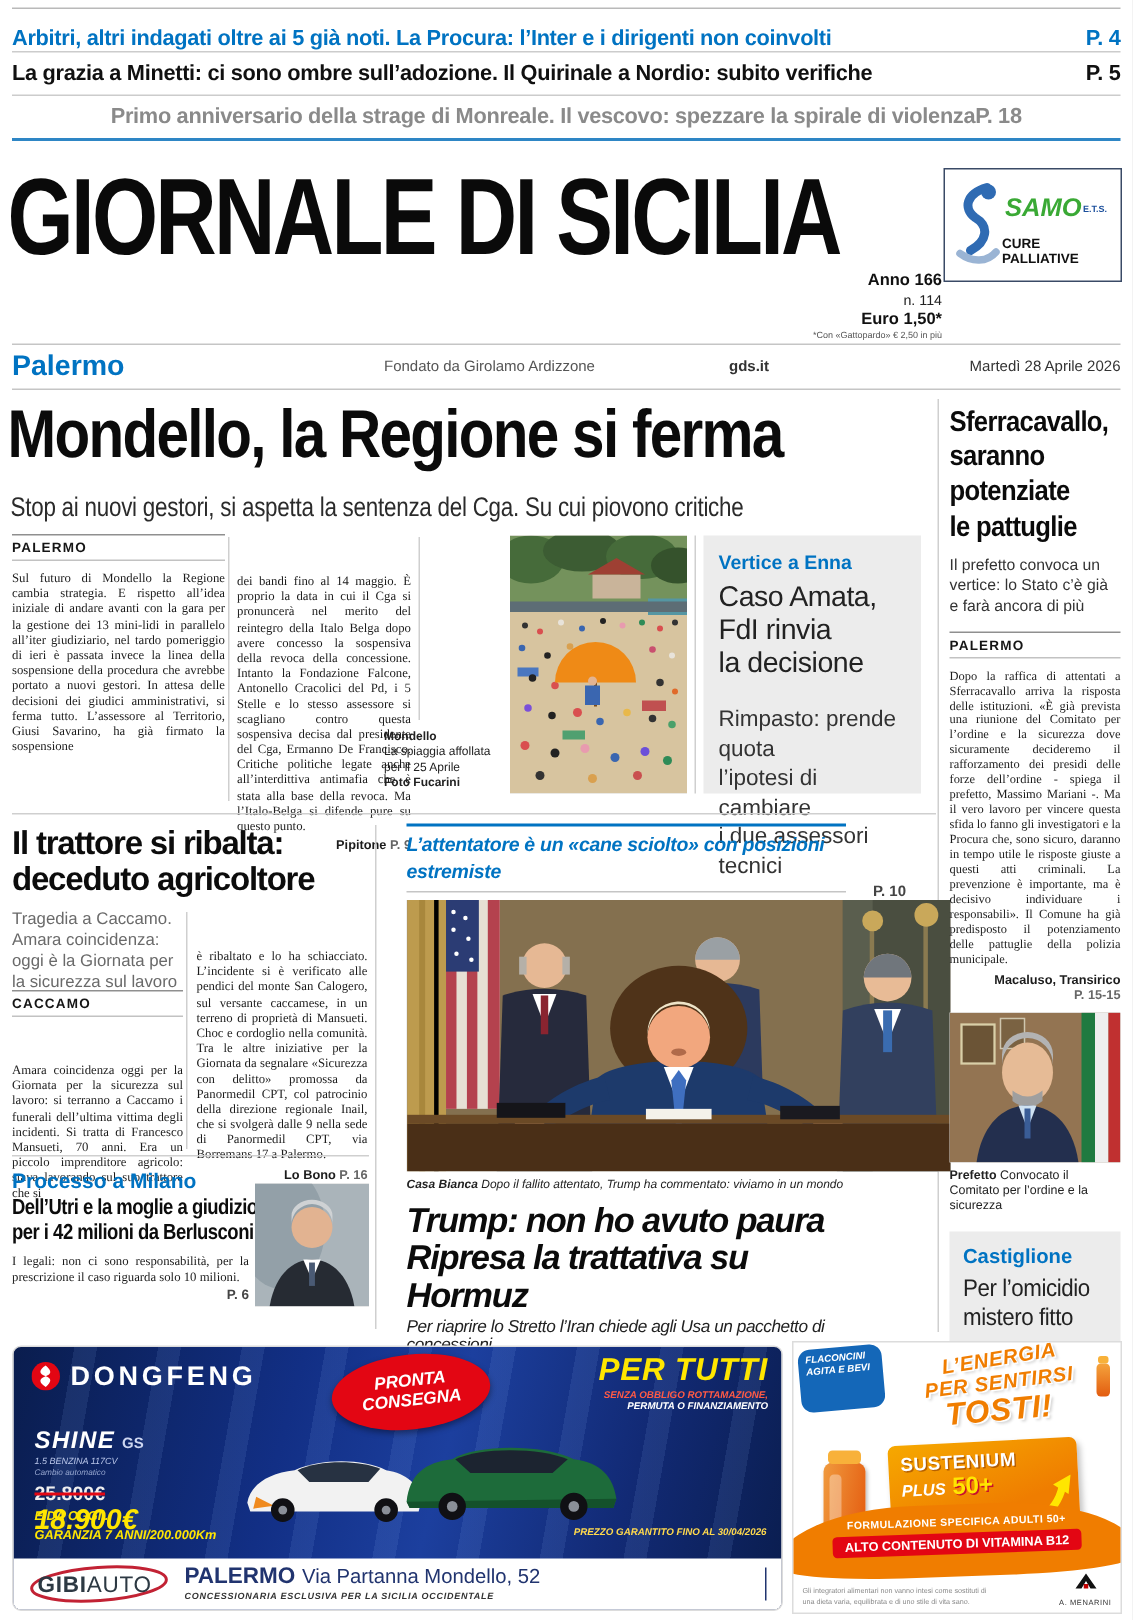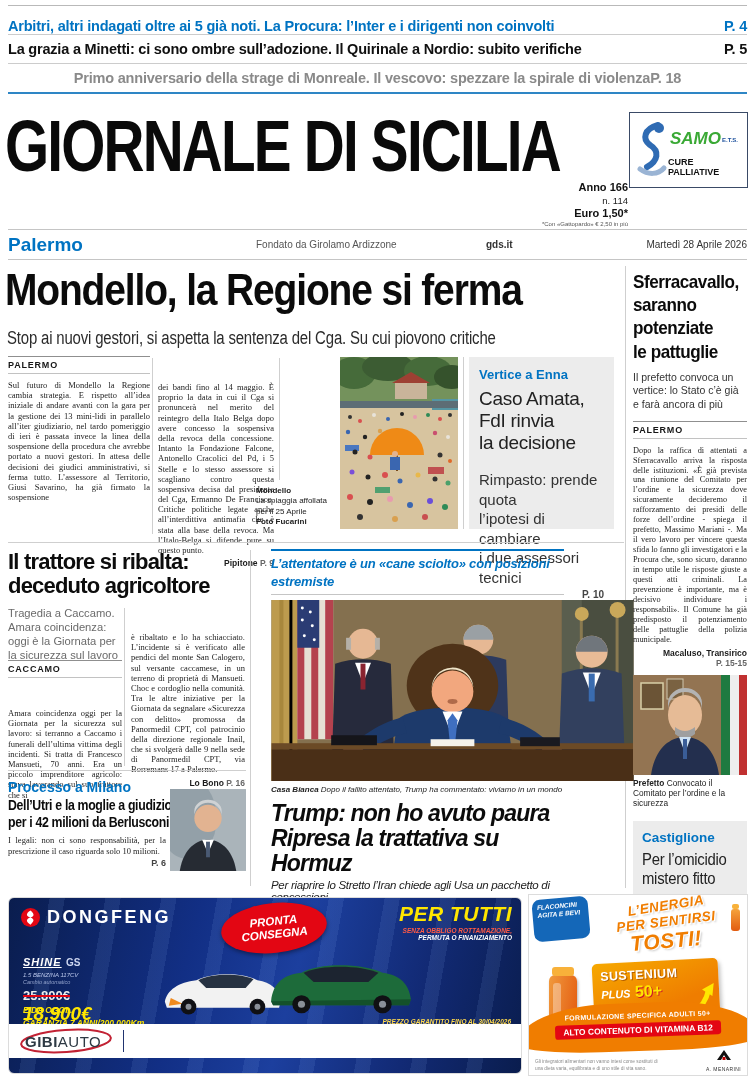--- a/index.html
+++ b/index.html
@@ -83,29 +83,29 @@
   .df-logo{position:absolute;left:12px;top:9px;display:flex;align-items:center;gap:7px;}
   .df-brand{color:#fff;font-weight:800;font-size:18px;letter-spacing:2.5px;}
   .df-badge{position:absolute;left:212px;top:5px;width:106px;height:50px;background:#e30613;border-radius:50%;
             transform:rotate(-6deg);display:flex;align-items:center;justify-content:center;text-align:center;
             color:#fff;font-weight:800;font-style:italic;font-size:11.5px;line-height:1.15;box-shadow:0 2px 4px rgba(0,0,0,.4);}
   .df-offer{position:absolute;right:9px;top:4px;text-align:right;}
   .df-offer-title{font-size:21px;font-weight:900;font-style:italic;color:#ffe600;letter-spacing:.5px;}
   .df-offer-l1{font-size:6.5px;font-weight:800;font-style:italic;color:#ff5a45;margin-top:1px;}
   .df-offer-l2{font-size:6.5px;font-weight:800;font-style:italic;color:#fff;}
   .df-carblock{position:absolute;color:#fff;}
-  .df-name{font-size:11px;font-weight:900;font-style:italic;letter-spacing:1px;text-decoration:underline;}
+  .df-name{font-size:16px;font-weight:900;font-style:italic;letter-spacing:1px;}
   .df-trim{font-size:10px;font-weight:700;color:#cdd6f0;}
   .df-spec{font-size:6px;color:#b9c6ea;font-style:italic;margin-top:2px;}
   .df-gear{font-size:5.5px;color:#93a3cc;font-style:italic;margin-top:1px;}
   .df-old{font-size:13px;font-weight:bold;color:#efefef;margin-top:3px;text-decoration:line-through;text-decoration-color:#e30613;text-decoration-thickness:2px;}
   .df-price{font-size:19px;font-weight:900;font-style:italic;color:#ffe600;}
   .df-warr{position:absolute;left:14px;bottom:44px;font-size:8.5px;font-weight:900;font-style:italic;color:#ffe600;line-height:1.45;}
   .df-note{position:absolute;right:10px;bottom:48px;font-size:6.5px;font-weight:800;font-style:italic;color:#ffd94d;}
-  .df-bottom{position:absolute;left:0;right:0;bottom:15px;height:34px;background:#fff;display:flex;align-items:center;gap:10px;padding:0 10px;box-sizing:border-box;}
+  .df-bottom{position:absolute;left:0;right:0;bottom:0;height:34px;background:#fff;display:flex;align-items:center;gap:10px;padding:0 10px;box-sizing:border-box;}
   .gibi{position:relative;width:94px;height:26px;flex:0 0 auto;}
   .gibi-txt{position:absolute;left:6px;top:5px;font-size:15px;color:#2d3943;letter-spacing:.5px;}
   .gibi-txt b{font-weight:800;}
   .df-mid{flex:1;line-height:1.05;}
   .df-city{font-size:15px;font-weight:900;color:#21346f;}
   .df-addr{font-size:13.5px;color:#21346f;}
   .df-sub{font-size:6px;font-weight:800;font-style:italic;color:#333;letter-spacing:.5px;margin-top:2px;}
   .df-div{width:1px;height:22px;background:#21346f;flex:0 0 auto;}
   .df-right{font-size:12px;color:#21346f;line-height:1.3;font-weight:600;flex:0 0 auto;}
   .ad-sus{left:528px;top:894px;width:220px;height:182px;background:#fff;border:1px solid #dcdcdc;overflow:hidden;box-sizing:border-box;}
@@ -487,20 +487,25 @@
       <div>GARANZIA 7 ANNI/200.000Km</div>
     </div>
     <div class="df-note">PREZZO GARANTITO FINO AL 30/04/2026</div>
     <div class="df-bottom">
       <div class="gibi">
         <svg width="94" height="26" viewBox="0 0 94 26" style="position:absolute;left:0;top:0">
           <ellipse cx="47" cy="13" rx="45" ry="11" fill="none" stroke="#c22234" stroke-width="2" transform="rotate(-4 47 13)"></ellipse>
         </svg>
         <span class="gibi-txt"><b>GIBI</b><span>AUTO</span></span>
       </div>
+      <div class="df-mid">
+        <span class="df-city">PALERMO</span>
+        <span class="df-addr">Via Partanna Mondello, 52</span>
+        <div class="df-sub">CONCESSIONARIA ESCLUSIVA PER LA SICILIA OCCIDENTALE</div>
+      </div>
       <div class="df-div"></div>
     </div>
   </div>
 
   <div class="abs ad-sus">
     <div class="sus-badge pre">FLACONCINI
 AGITA E BEVI</div>
     <div class="sus-minibottle"></div>
     <div class="sus-arch">
       <div class="sus-a1">L’ENERGIA</div>

